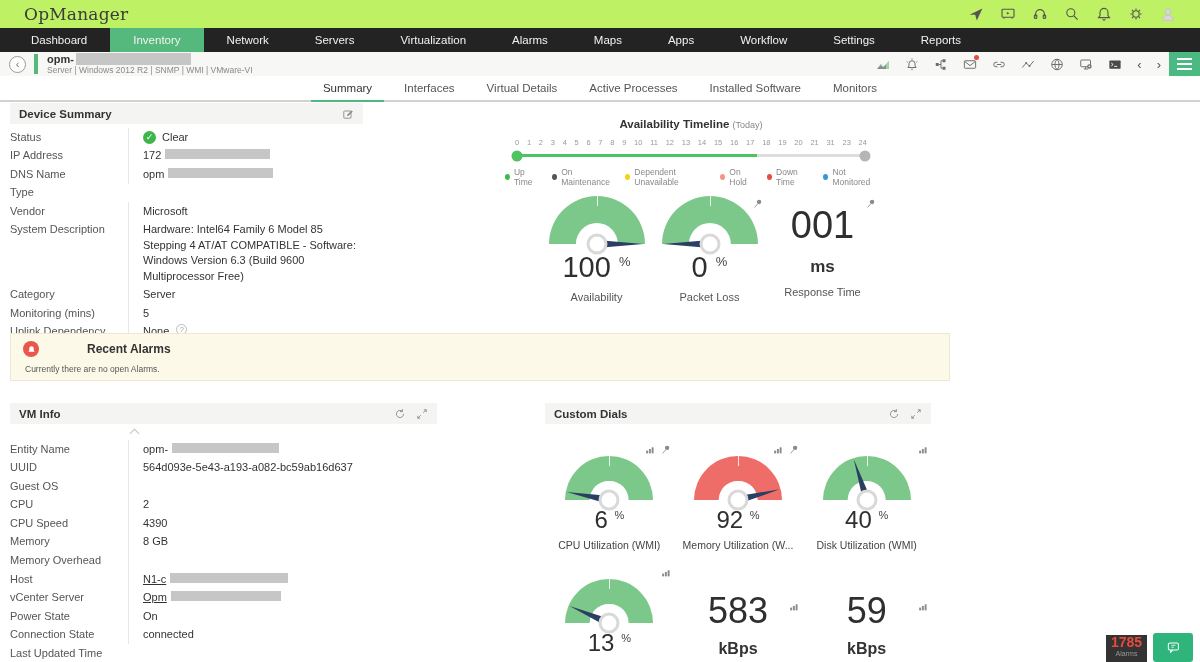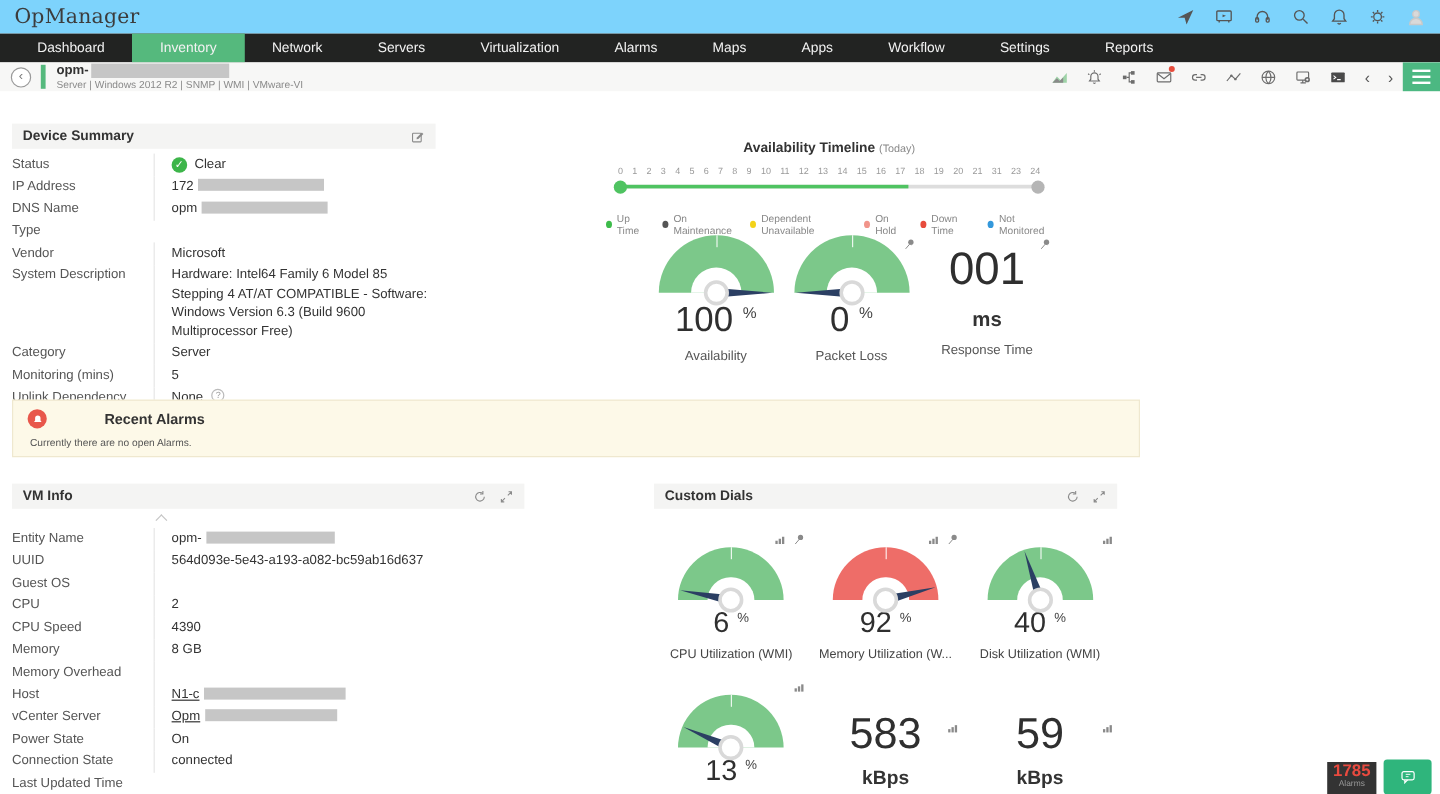--- a/index.html
+++ b/index.html
@@ -1,21 +1,21 @@
 <!DOCTYPE html>
 <html><head>
 <meta charset="utf-8">
 <style>
   * { margin:0; padding:0; box-sizing:border-box; }
   html,body { background:#e9e9e9; }
   body { font-family:"Liberation Sans", sans-serif; }
   #app { position:relative; width:1200px; height:662px; background:#fff; overflow:hidden; }
 
   
-  .app-header { position:absolute; top:0; left:0; width:1200px; height:28px; background:#7dd3fc; display:flex; align-items:center; justify-content:space-between; padding:0 12px; }
+  .app-header { position:absolute; top:0; left:0; width:1200px; height:28px; background:#bef264; display:flex; align-items:center; justify-content:space-between; padding:0 24px; }
   .logo { font-family:"DejaVu Serif", serif; font-size:17px; color:#3c3c3c; letter-spacing:.2px; }
   .hdr-icons { display:flex; align-items:center; gap:15px; }
   .hicon { width:17px; height:17px; display:flex; align-items:center; justify-content:center; cursor:pointer; }
   .hicon svg { width:16px; height:16px; stroke:#555; fill:none; stroke-width:1.4; }
   .avatar-ic svg { stroke:#c9c9c9; fill:#d9d9d9; }
 
   
   .main-nav { position:absolute; top:28px; left:0; width:1200px; height:24px; background:#222322; display:flex; align-items:stretch; padding-left:8px; }
   .nav-item { color:#f2f2f2; font-size:11.5px; display:flex; align-items:center; padding:0 23px; cursor:pointer; }
   .nav-item.active { background:#55b97d; }
@@ -65,21 +65,21 @@
   .timeline { position:absolute; left:505px; top:118px; width:372px; }
   .tl-title { text-align:center; font-size:11.5px; font-weight:bold; color:#333; }
   .tl-title .tl-sub { font-weight:normal; font-size:9px; color:#888; }
   .tl-ticks { display:flex; justify-content:space-between; margin:8px 10px 0 10px; }
   .tl-ticks span { font-size:7.5px; color:#999; }
   .tl-track { position:relative; height:3px; background:#ddd; border-radius:2px; margin:7px 12px 0 12px; }
   .tl-progress { position:absolute; left:0; top:0; height:3px; background:#4fc361; width:calc(var(--prog) * 1%); }
   .tl-dot { position:absolute; top:50%; width:11px; height:11px; border-radius:50%; transform:translate(-50%,-50%); }
   .tl-dot.start { left:0; background:#4fc361; }
   .tl-dot.end { left:100%; background:#b5b5b5; }
-  .tl-legend { display:flex; justify-content:center; gap:12px; margin-top:20px; }
+  .tl-legend { display:flex; justify-content:center; gap:12px; margin-top:10px; }
   .lg-item { display:flex; align-items:center; gap:4px; font-size:8.5px; color:#888; }
   .lg-dot { width:6px; height:6px; border-radius:50%; background:var(--c); }
 
   
   .gauge { position:relative; width:96px; height:48px; margin:0 auto; }
   .garc { position:absolute; left:0; top:0; width:100%; height:100%; border-radius:999px 999px 0 0; background:#7cc88a; }
   .gauge.red .garc { background:#ee6d68; }
   .garc::after { content:""; position:absolute; left:50%; bottom:0; transform:translateX(-50%); width:44%; height:44%; background:#fff; border-radius:999px 999px 0 0; }
   .gtick { position:absolute; left:50%; top:0; width:1px; height:10px; background:rgba(255,255,255,.85); }
   .needle { position:absolute; left:50%; top:100%; margin-top:-4px; width:47px; height:8px; background:#2b3f63; clip-path:polygon(0 0,0 100%,100% 50%); transform-origin:0 50%; transform:rotate(calc(var(--pct) * 1.8deg - 180deg)); }
@@ -268,20 +268,28 @@
       <span class="chev">‹</span>
       <span class="chev">›</span>
     </div>
     <div class="menu-btn">
         <span></span>
         <span></span>
         <span></span>
       </div>
   </div>
 
+  <div class="tab-bar">
+    <div class="tab active">Summary</div>
+    <div class="tab">Interfaces</div>
+    <div class="tab">Virtual Details</div>
+    <div class="tab">Active Processes</div>
+    <div class="tab">Installed Software</div>
+    <div class="tab">Monitors</div>
+  </div>
 
   <section class="device-summary">
     <div class="panel-header">
       <span class="panel-title">Device Summary</span>
       <span class="ph-icons">
           <svg viewBox="0 0 20 20">
             <rect x="3" y="5" width="12" height="12" rx="1"></rect>
             <path d="M9 11 L16 4 L18 6 L11 13 L8.5 13.5 Z" fill="#8a8a8a" stroke="none"></path>
           </svg>
         </span>

